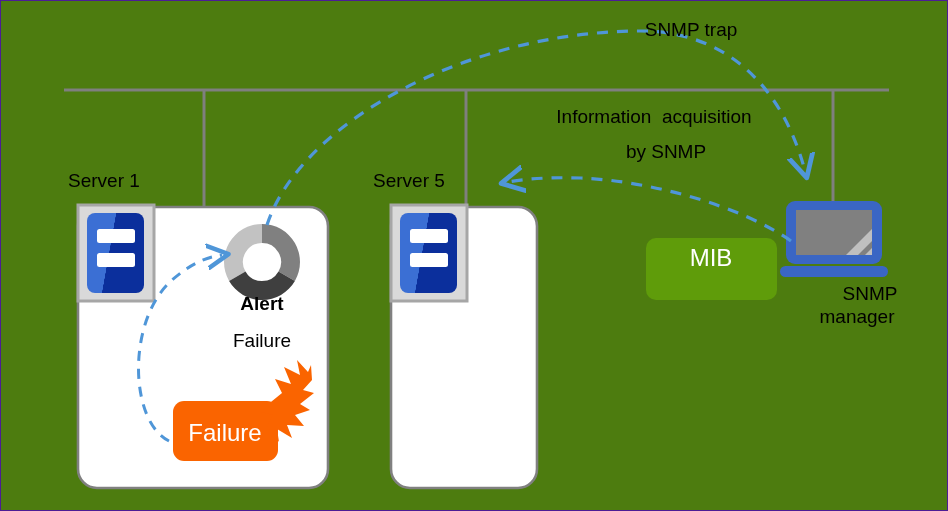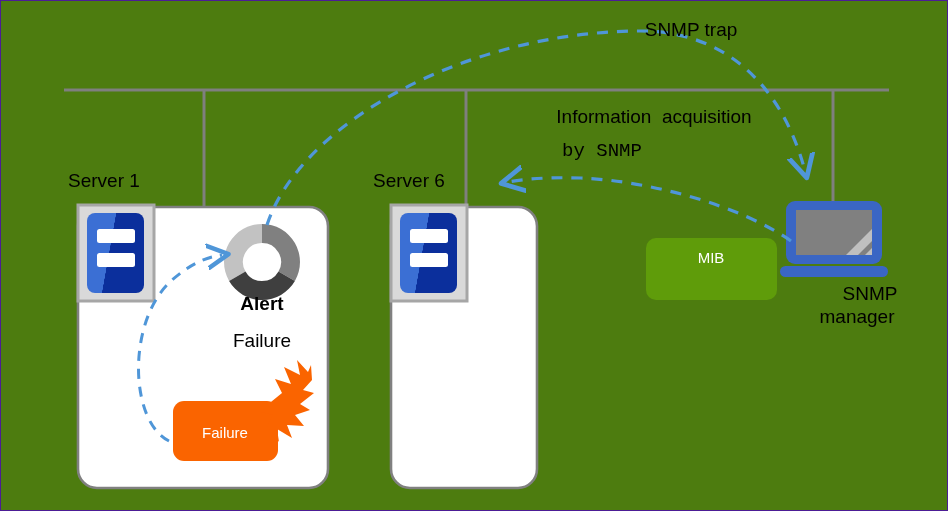--- a/index.html
+++ b/index.html
@@ -35,21 +35,21 @@
     white-space: pre;
     text-align: center;
   }
   .lbl-center {
     transform: translateX(-50%);
   }
   .boxlbl {
     position: absolute;
     color: #ffffff;
     font-family: "Liberation Sans", sans-serif;
-    font-size: 15px;
+    font-size: 24px;
     line-height: 23px;
     text-align: center;
     white-space: pre;
     transform: translate(-50%, -50%);
   }
 </style>
 </head>
 <body>
 
 <div id="canvas">
@@ -135,25 +135,25 @@
     <path d="M168,440 C128,420 126,320 170,280 C190,262 206,256 221,254" fill="none" stroke="#4f96d8" stroke-width="3" stroke-dasharray="10 8" stroke-linecap="butt" marker-end="url(#ah-blue)"></path>
 
     <path d="M266,224 C300,120 470,30 640,30 C720,30 780,80 804,170" fill="none" stroke="#4f96d8" stroke-width="3.2" stroke-dasharray="11 9" stroke-linecap="butt" marker-end="url(#ah-blue)"></path>
 
     <path d="M790,240 C740,205 650,180 580,177 C548,176 522,178 507,181" fill="none" stroke="#4f96d8" stroke-width="3.2" stroke-dasharray="11 9" stroke-linecap="butt" marker-end="url(#ah-blue)"></path>
   </svg>
 
   <div class="lbl lbl-center" style="left:690px; top:17px;">SNMP trap</div>
 
   <div class="lbl lbl-center" style="left:629px; top:104px;margin-left:24px;">Information  acquisition</div>
-  <div class="lbl lbl-center" style="left:601px; top:139px;font-family:Liberation Mono, monospace;">by SNMP</div>
+  <div class="lbl lbl-center" style="left:665px; top:139px;">by SNMP</div>
 
   <div class="lbl" style="left:67px; top:168px;text-align:right;">Server 1</div>
 
-  <div class="lbl" style="left:372px; top:168px;">Server 6</div>
+  <div class="lbl" style="left:372px; top:168px;">Server 5</div>
 
   <div class="lbl lbl-center" style="left:261px; top:291px;font-weight:bold;">Alert</div>
   <div class="lbl lbl-center" style="left:261px; top:328px;">Failure</div>
 
   <div class="boxlbl" style="left:224px; top:431px;text-align:right;">Failure</div>
 
   <div class="boxlbl" style="left:710px; top:256px;">MIB</div>
 
   <div class="lbl lbl-center" style="left:869px; top:281px;">SNMP</div>
   <div class="lbl lbl-center" style="left:856px; top:304px;">manager</div>

